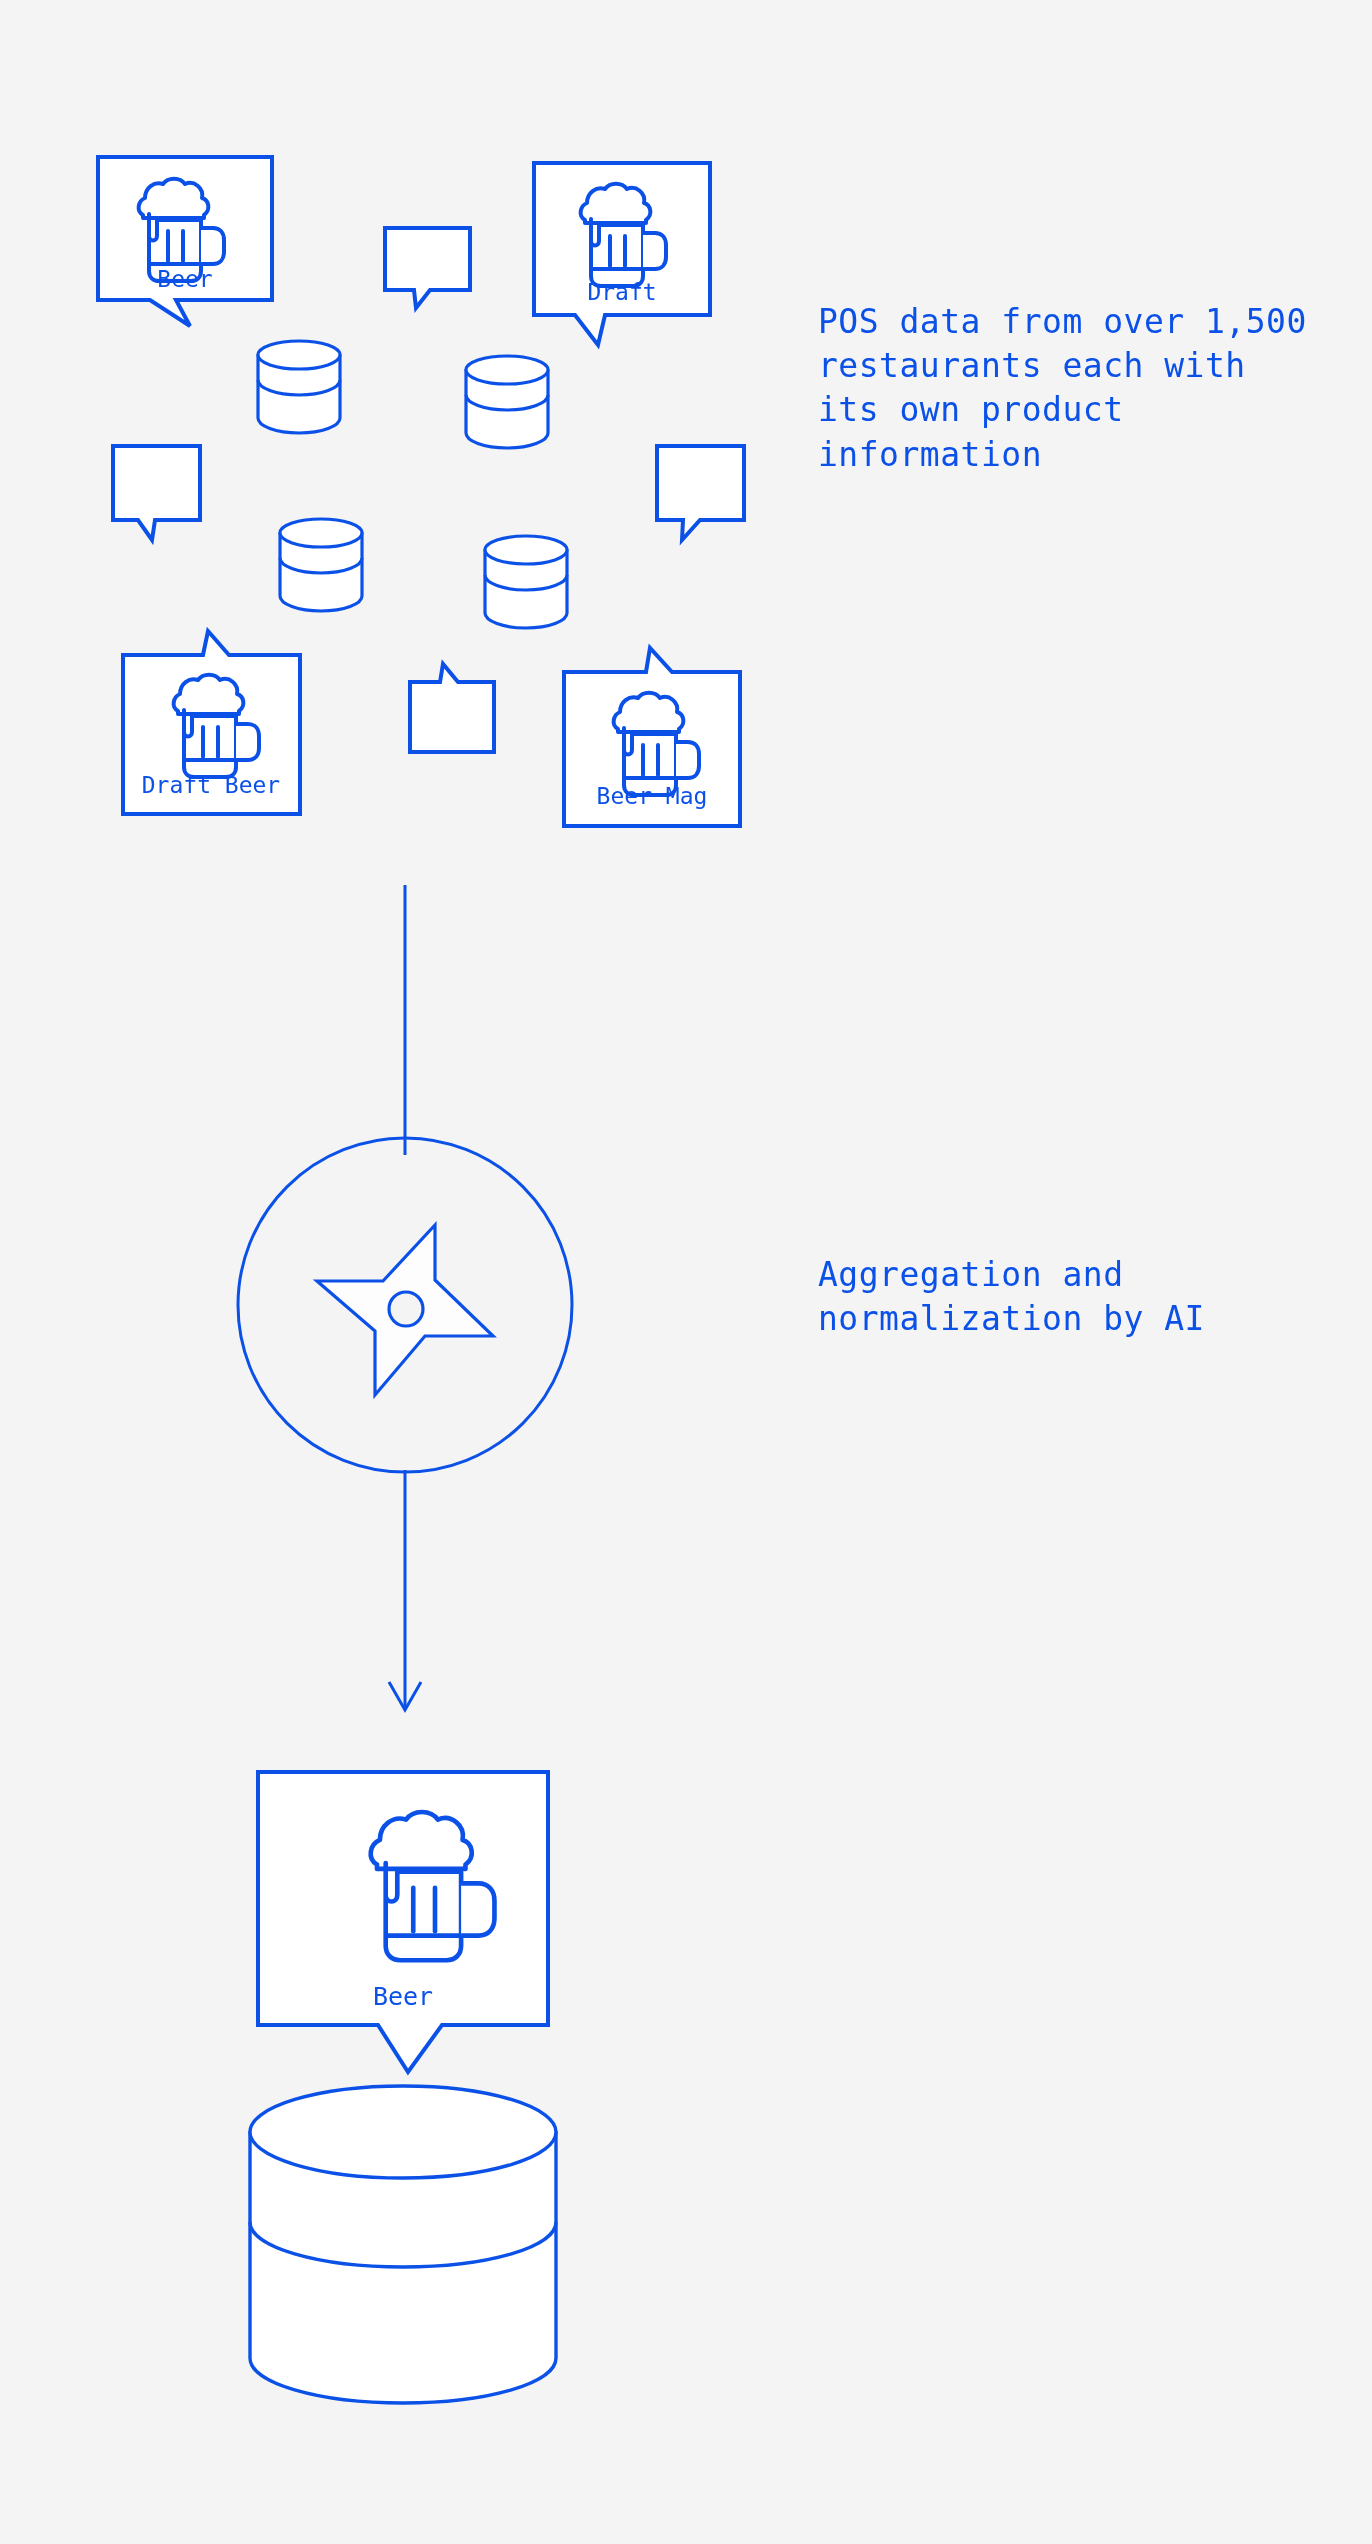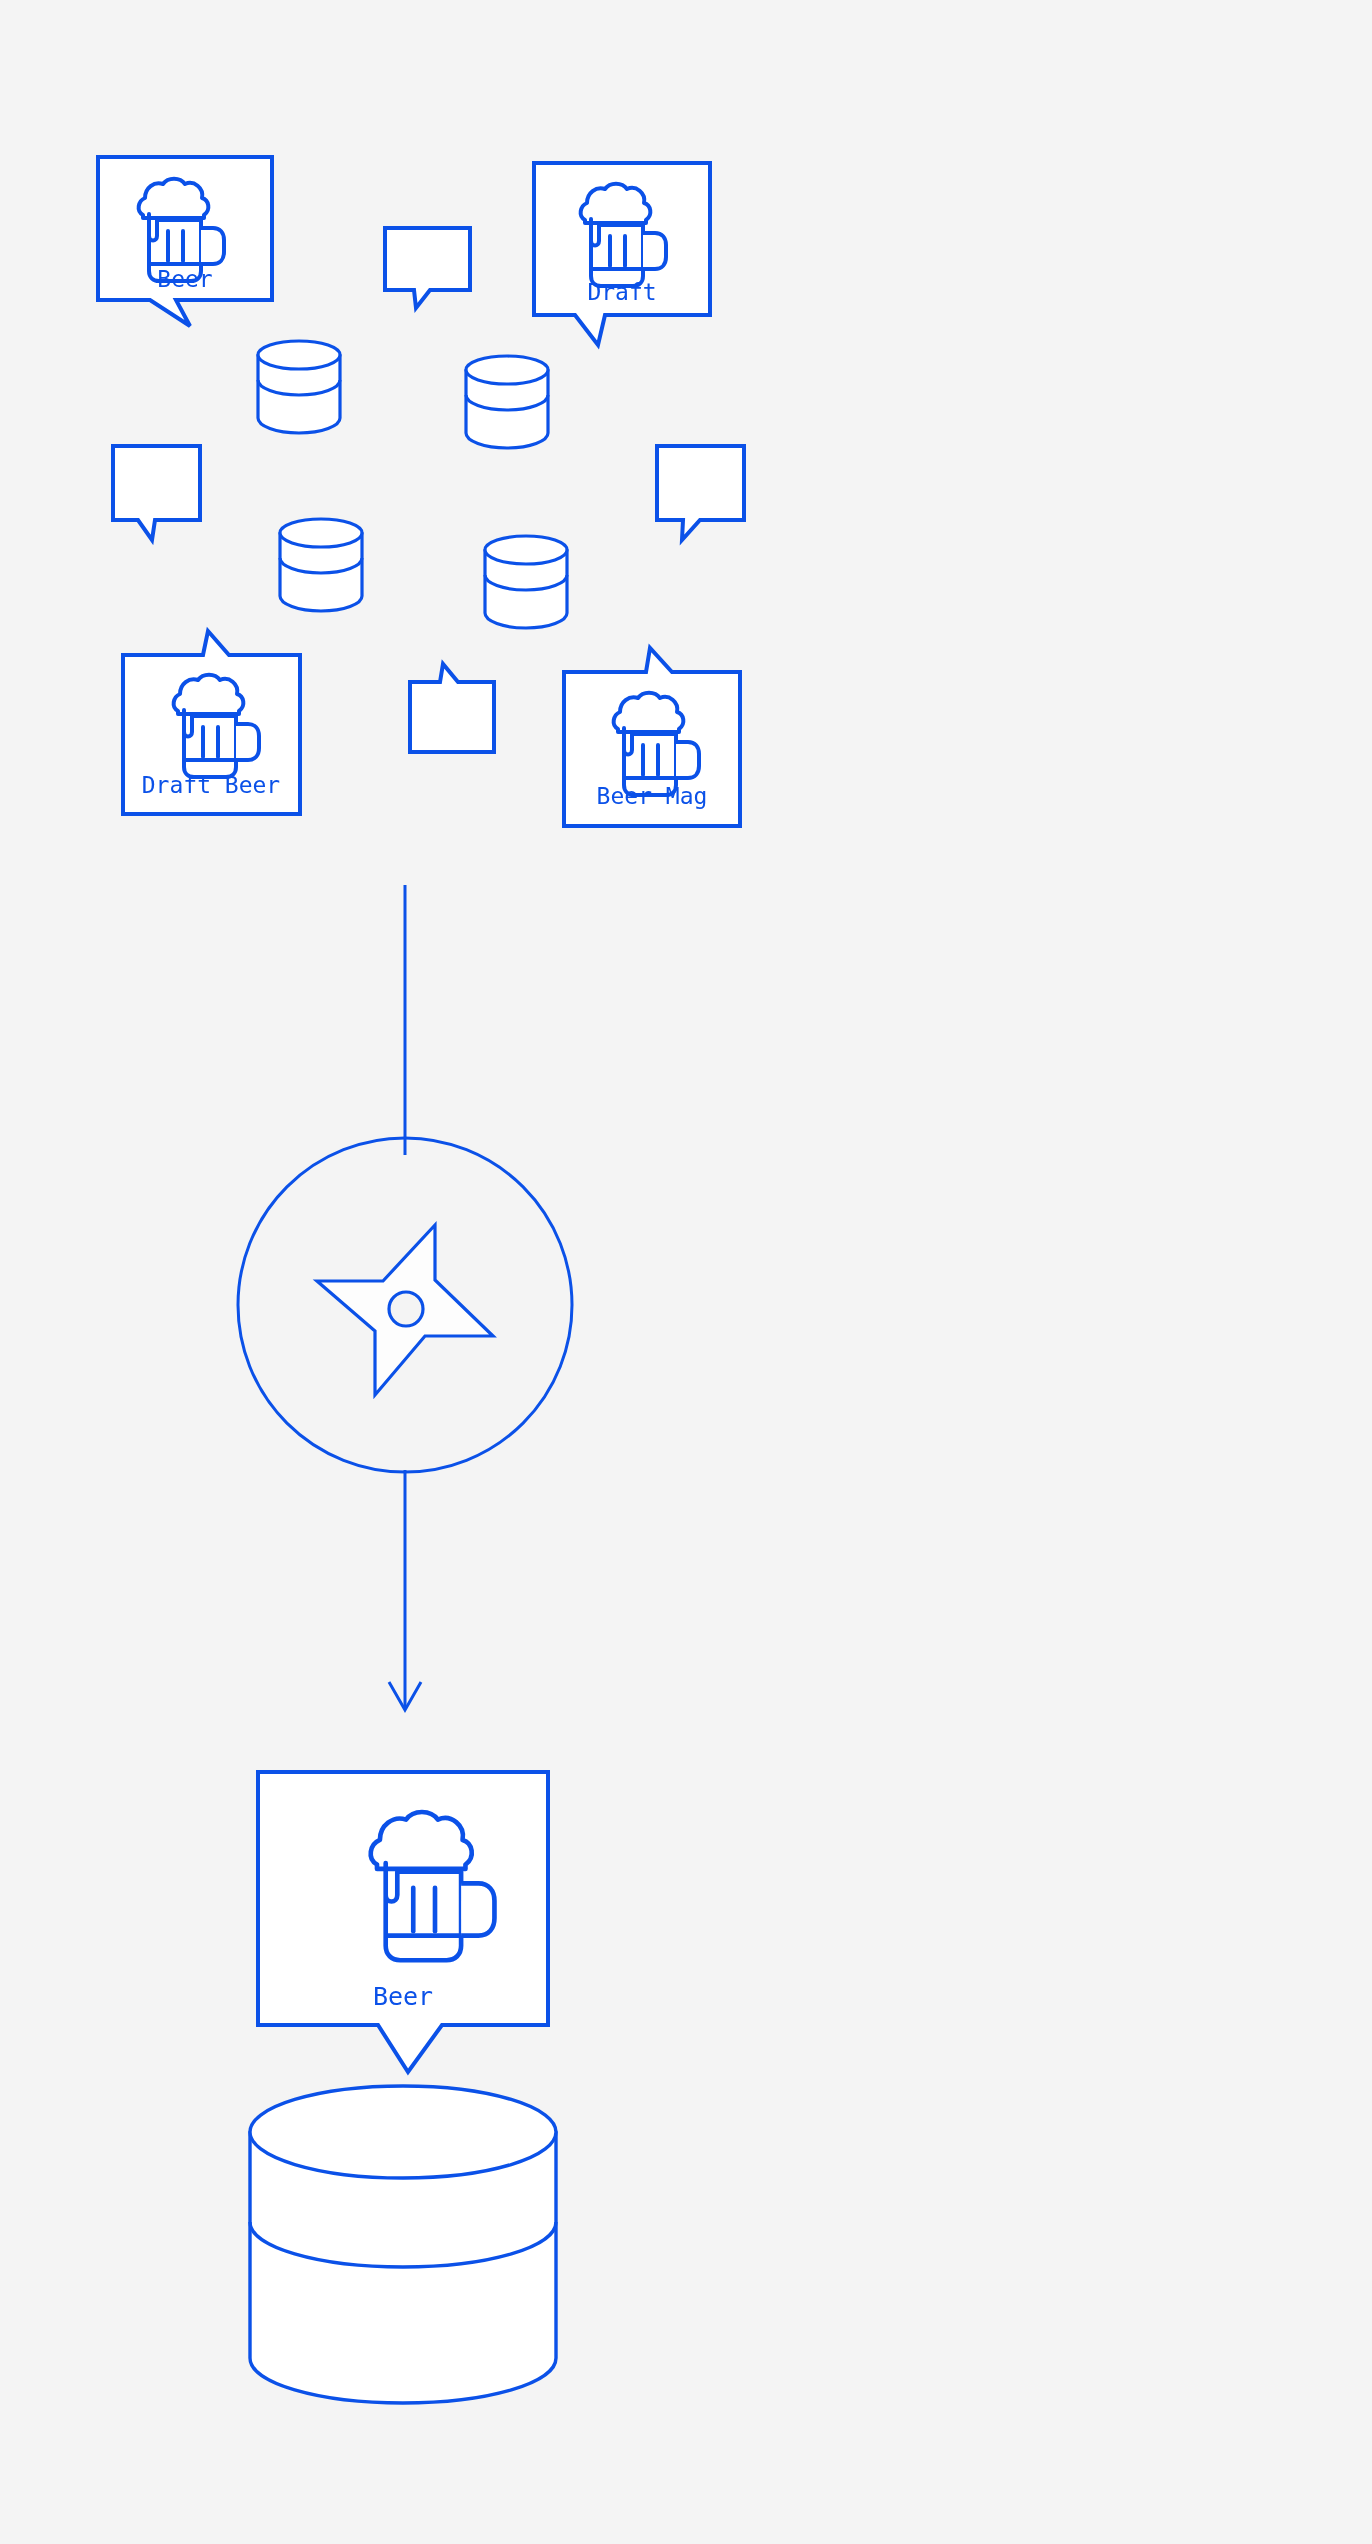--- a/index.html
+++ b/index.html
@@ -146,16 +146,18 @@
       <text x="173" y="245" text-anchor="middle" fill="#0b51e8" font-family="DejaVu Sans Mono, Liberation Mono, monospace" font-size="25">Beer</text>
     </g>
 
     <g>
       <path d="M20 372 L20 598 C20 623 88 643 173 643 C258 643 326 623 326 598 L326 372 Z" fill="#fff" stroke="#0b51e8" stroke-width="3.4" stroke-linejoin="round"></path>
       <ellipse cx="173" cy="372" rx="153" ry="46" fill="#fff" stroke="#0b51e8" stroke-width="3.4"></ellipse>
       <path d="M20 462 C20 487 88 507 173 507 C258 507 326 487 326 462" fill="none" stroke="#0b51e8" stroke-width="3.4"></path>
     </g>
   </svg>
 
+  <div class="txt" id="text-pos">POS data from over 1,500 restaurants each with its own product information</div>
 
+  <div class="txt" id="text-agg">Aggregation and normalization by AI</div>
 
 
 </div>
 
 </body></html>

